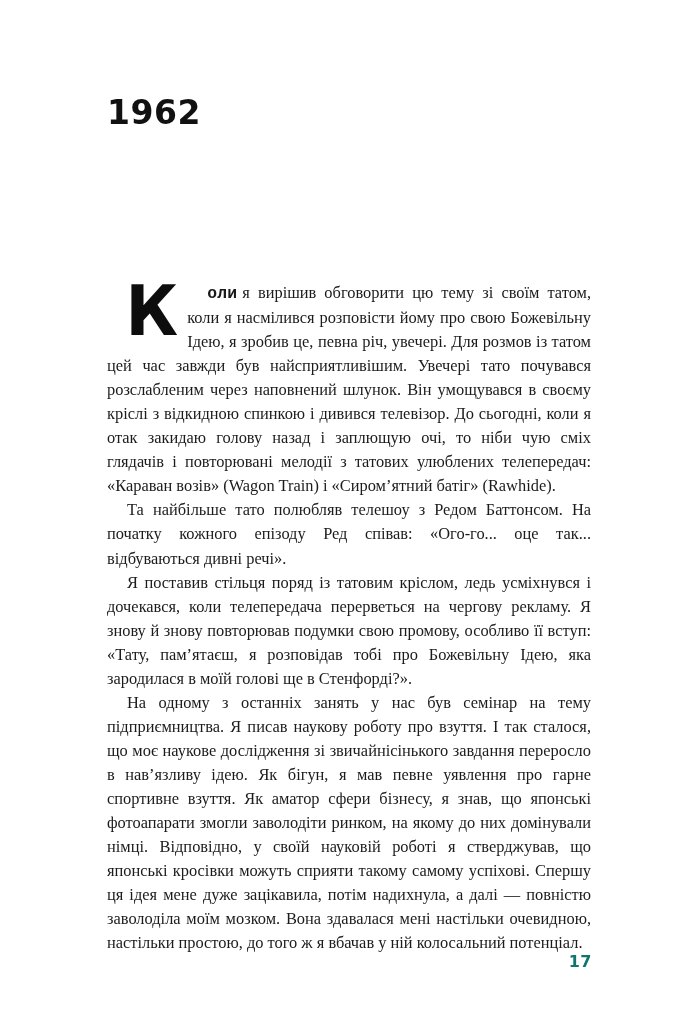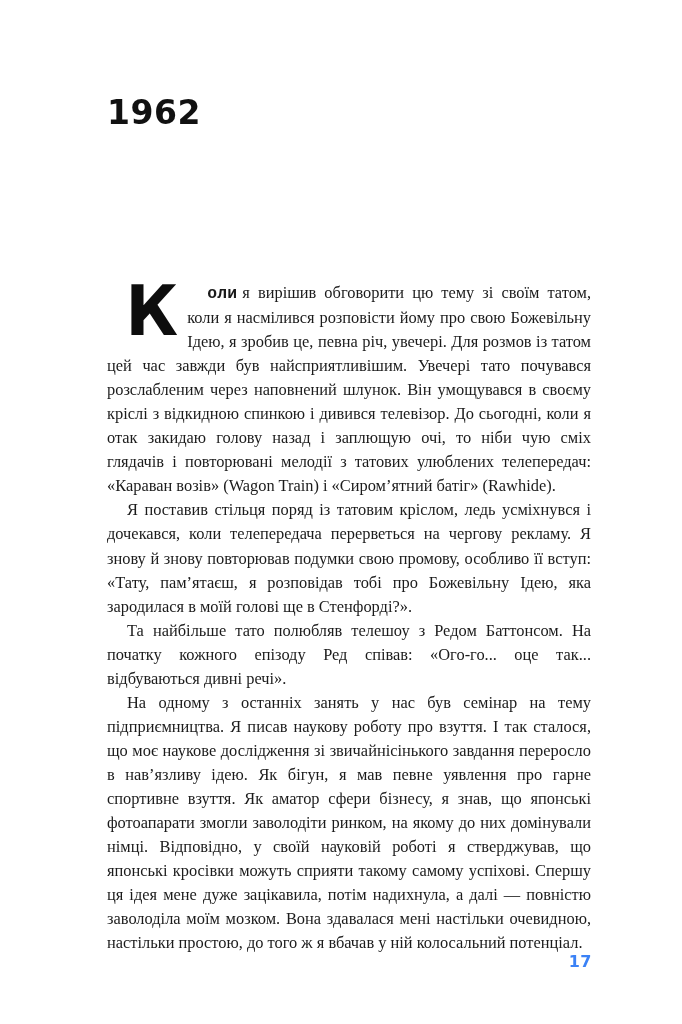--- a/index.html
+++ b/index.html
@@ -87,40 +87,40 @@
   }
 
   
   .page-number {
     position: absolute;
     right: 90px;
     top: 952px;
     font-family: "DejaVu Sans", "Liberation Sans", sans-serif;
     font-weight: 700;
     font-size: 16px;
-    color: #3b82f6;
+    color: #0f766e;
     letter-spacing: 0.5px;
   }
 </style>
 </head>
 <body>
 
 <div class="page">
 
   <div class="chapter-title">1962</div>
 
   <div class="text-column">
 
     <p class="para-first">
       <span class="dropcap">К</span><span class="lead-bold">оли</span><span class="lead-gap"></span><span>я вирішив обговорити цю тему зі своїм татом, коли я насмілився розповісти йому про свою Божевільну Ідею, я зробив це, певна річ, увечері. Для розмов із татом цей час завжди був найсприятливішим. Увечері тато почувався розслабленим через наповнений шлунок. Він умощувався в своєму кріслі з відкидною спинкою і дивився телевізор. До сьогодні, коли я отак закидаю голову назад і заплющую очі, то ніби чую сміх глядачів і повторювані мелодії з татових улюблених телепередач: «Караван возів» (Wagon Train) і «Сиром’ятний батіг» (Rawhide).</span>
     </p>
 
+    <p><span>Та найбільше тато полюбляв телешоу з Редом Баттонсом. На початку кожного епізоду Ред співав: «Ого-го... оце так... відбуваються дивні речі».</span></p>
+
     <p><span>Я поставив стільця поряд із татовим кріслом, ледь усміхнувся і дочекався, коли телепередача перерветься на чергову рекламу. Я знову й знову повторював подумки свою промову, особливо її вступ: «Тату, пам’ятаєш, я розповідав тобі про Божевільну Ідею, яка зародилася в моїй голові ще в Стенфорді?».</span></p>
-
-    <p><span>Та найбільше тато полюбляв телешоу з Редом Баттонсом. На початку кожного епізоду Ред співав: «Ого-го... оце так... відбуваються дивні речі».</span></p>
 
     <p><span>На одному з останніх занять у нас був семінар на тему підприємництва. Я писав наукову роботу про взуття. І так сталося, що моє наукове дослідження зі звичайнісінького завдання переросло в нав’язливу ідею. Як бігун, я мав певне уявлення про гарне спортивне взуття. Як аматор сфери бізнесу, я знав, що японські фотоапарати змогли заволодіти ринком, на якому до них домінували німці. Відповідно, у своїй науковій роботі я стверджував, що японські кросівки можуть сприяти такому самому успіхові. Спершу ця ідея мене дуже зацікавила, потім надихнула, а далі — повністю заволоділа моїм мозком. Вона здавалася мені настільки очевидною, настільки простою, до того ж я вбачав у ній колосальний потенціал.</span></p>
 
   </div>
 
   <div class="page-number">17</div>
 
 </div>
 
 </body></html>

